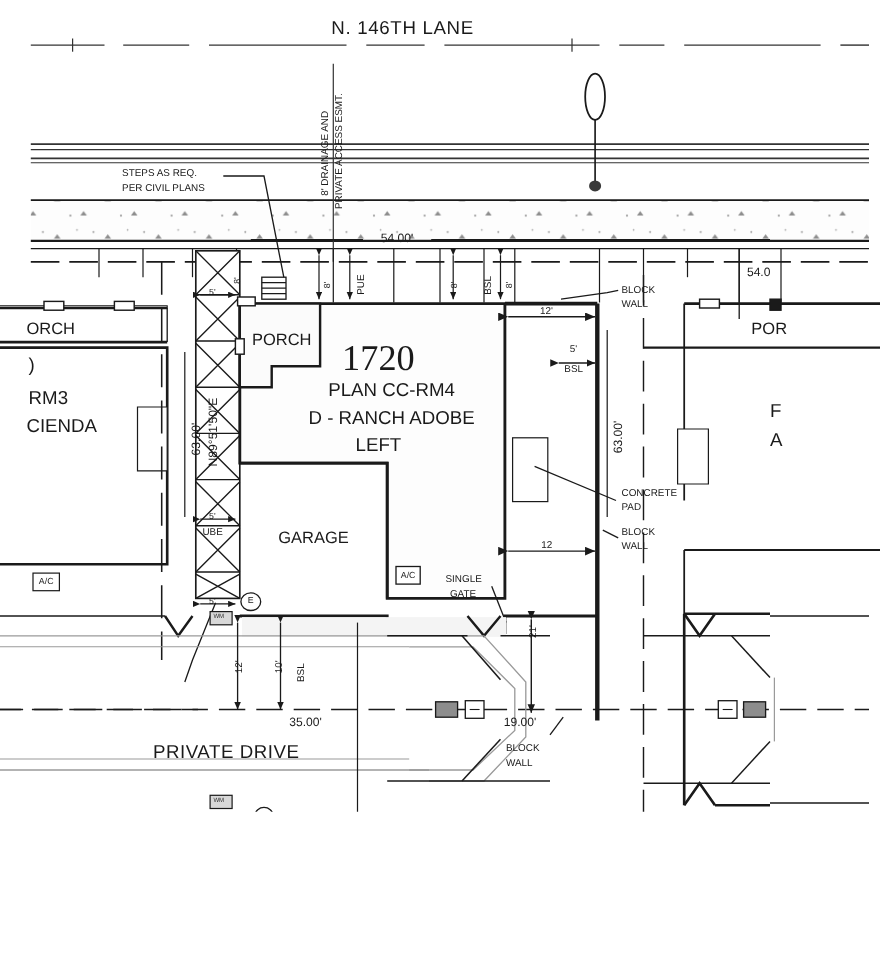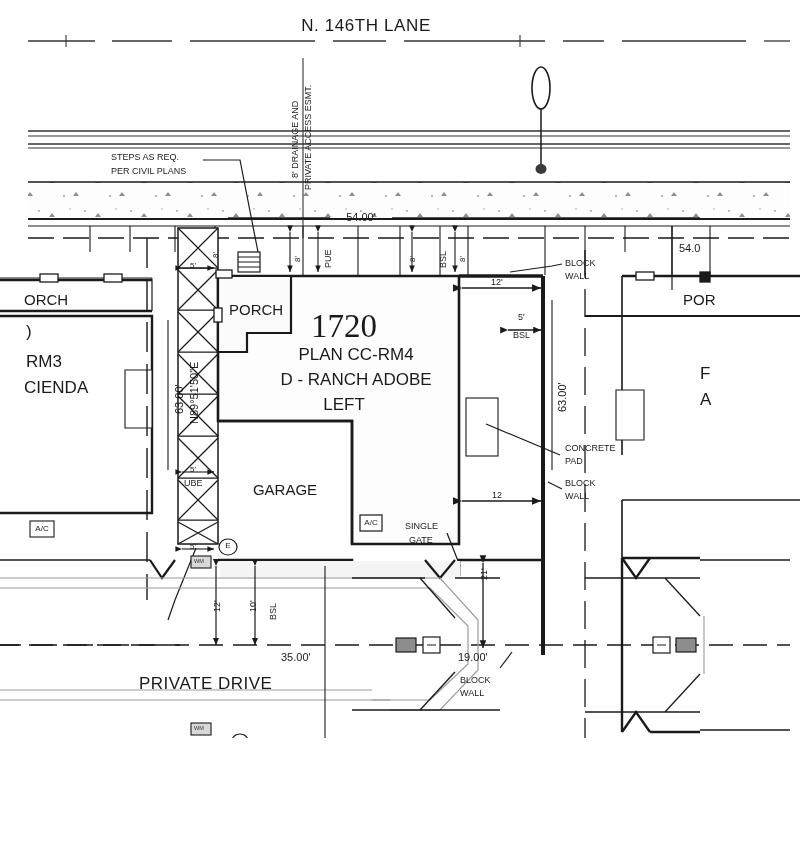--- a/index.html
+++ b/index.html
@@ -386,21 +386,21 @@
 <div class="t sm" style="left:513px;top:330px;">BSL</div>
 <div class="t sm" style="left:492px;top:490px;">12</div>
 
 <div class="t sm" style="left:405px;top:521px;">SINGLE</div>
 <div class="t sm" style="left:409px;top:535px;">GATE</div>
 <div class="t sm rot" style="left:479px;top:580px;transform:rotate(-90deg);">21'</div>
 
 <div class="t sm rot" style="left:212px;top:612px;transform:rotate(-90deg);">12'</div>
 <div class="t sm rot" style="left:248px;top:612px;transform:rotate(-90deg);">10'</div>
 <div class="t sm rot" style="left:268px;top:620px;transform:rotate(-90deg);">BSL</div>
-<div class="t md" style="left:281px;top:651px;">35.00'</div>
+<div class="t md" style="left:263px;top:651px;">35.00'</div>
 <div class="t md" style="left:458px;top:651px;">19.00'</div>
 
 <div class="t xl" style="left:139px;top:674px;letter-spacing:.5px;">PRIVATE DRIVE</div>
 
 <div class="t sm rot" style="left:293px;top:838px;transform:rotate(-90deg);">20' PRIVATE DR</div>
 <div class="t sm rot" style="left:306px;top:856px;transform:rotate(-90deg);">W-INGRESS-EGGRESS &amp;</div>
 <div class="t sm rot" style="left:319px;top:845px;transform:rotate(-90deg);">DRAINAGE ESMT.</div>
 
 <div class="t tiny ctr" style="left:228px;top:542px;">E</div>
 <div class="t tiny ctr" style="left:240px;top:736px;transform:translateX(-50%) rotate(180deg);">E</div>

